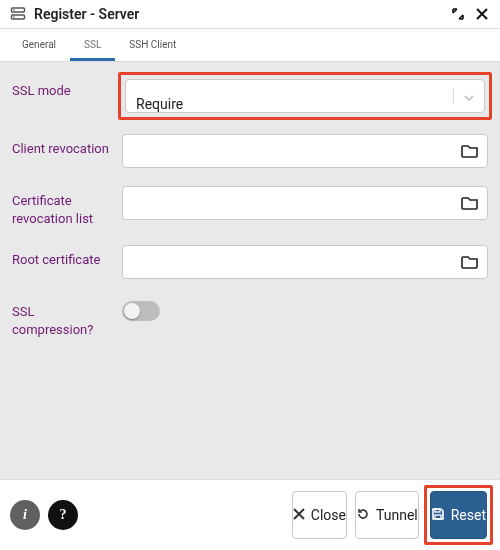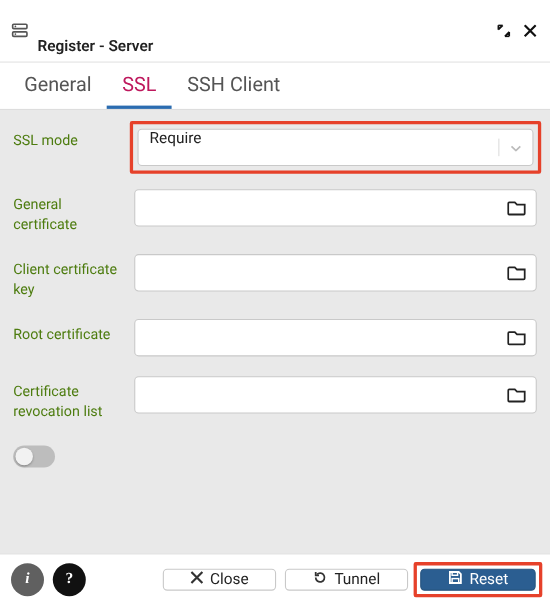--- a/index.html
+++ b/index.html
@@ -29,21 +29,20 @@
   .server-icon {
     width: 16px;
     height: 16px;
     margin-right: 8px;
     display: inline-flex;
   }
   .header-title {
     font-weight: 600;
     flex: 1;
     font-size: 14px;
-    margin-top: 28px;
   }
   .header-controls {
     display: flex;
     gap: 8px;
   }
   .header-btn {
     width: 16px;
     height: 16px;
     display: inline-flex;
     align-items: center;
@@ -55,63 +54,63 @@
   .tabs {
     display: flex;
     background: #fff;
     padding: 0 8px;
     border-bottom: 1px solid #ddd;
     gap: 0;
   }
   .tab {
     padding: 10px 14px 8px 14px;
     cursor: pointer;
-    font-size: 18px;
+    font-size: 10px;
     color: #555;
     border-bottom: 3px solid transparent;
   }
   .tab.active {
     border-bottom: 3px solid #2b6cb0;
-    color: #be185d;
+    color: #737373;
   }
   .body {
     flex: 1;
     padding: 14px 12px;
     overflow-y: auto;
     background: #e9e9e9;
   }
   .row {
     display: flex;
     align-items: flex-start;
     margin-bottom: 18px;
     gap: 10px;
   }
   .row-label {
     width: 100px;
     font-size: 13px;
-    color: #4d7c0f;
+    color: #701a75;
     line-height: 1.35;
     padding-top: 6px;
   }
   .row-control {
     flex: 1;
   }
   .ssl-mode-wrap {
     border: 3px solid #e6412a;
     border-radius: 2px;
     padding: 4px;
     margin: -4px;
   }
   .select-box {
     background: #fff;
     border: 1px solid #c9c9c9;
     border-radius: 4px;
     height: 34px;
     display: flex;
-    align-items: flex-start;
+    align-items: flex-end;
     padding: 0 10px;
     position: relative;
   }
   .select-box .chev {
     position: absolute;
     right: 10px;
     top: 50%;
     transform: translateY(-50%);
     color: #bbb;
     border-left: 1px solid #ddd;
@@ -172,25 +171,25 @@
     background: #606060;
     color: #fff;
     display: inline-flex;
     align-items: center;
     justify-content: center;
     cursor: pointer;
     font-weight: bold;
     font-family: Georgia, serif;
   }
   .btn {
-    height: 20px;
+    height: 48px;
     border: 1px solid #c9c9c9;
     border-radius: 4px;
     background: #fff;
-    padding: 0 24px;
+    padding: 0 0;
     display: inline-flex;
     align-items: center;
     gap: 6px;
     cursor: pointer;
     font-size: 14px;
   }
   .btn-primary {
     background: #2b5e91;
     color: #fff;
     border-color: #27547f;
@@ -250,35 +249,36 @@
               <svg viewBox="0 0 10 6" width="10" height="6">
                   <path d="M1 1 L5 5 L9 1" stroke="#bbb" stroke-width="1.5" fill="none"></path>
                 </svg>
             </span>
           </div>
         </div>
       </div>
     </div>
 
     <div class="row">
-      <div class="row-label">General certificate</div>
+      <div class="row-label">Client revocation</div>
       <div class="row-control">
         <div class="file-box">
           <input type="text" value="" style="">
           <span class="folder-btn">
             <svg viewBox="0 0 18 16" width="18" height="16">
                 <path d="M2 3h5l2 2h7v8a1 1 0 0 1-1 1H2a1 1 0 0 1-1-1V4a1 1 0 0 1 1-1z" fill="none" stroke="#222" stroke-width="1.6"></path>
               </svg>
           </span>
         </div>
       </div>
     </div>
 
-    <div class="row">
-      <div class="row-label">Client certificate key</div>
+
+    <div class="row">
+      <div class="row-label">Certificate revocation list</div>
       <div class="row-control">
         <div class="file-box">
           <input type="text" value="" style="">
           <span class="folder-btn">
             <svg viewBox="0 0 18 16" width="18" height="16">
                 <path d="M2 3h5l2 2h7v8a1 1 0 0 1-1 1H2a1 1 0 0 1-1-1V4a1 1 0 0 1 1-1z" fill="none" stroke="#222" stroke-width="1.6"></path>
               </svg>
           </span>
         </div>
       </div>
@@ -292,34 +292,21 @@
           <span class="folder-btn">
             <svg viewBox="0 0 18 16" width="18" height="16">
                 <path d="M2 3h5l2 2h7v8a1 1 0 0 1-1 1H2a1 1 0 0 1-1-1V4a1 1 0 0 1 1-1z" fill="none" stroke="#222" stroke-width="1.6"></path>
               </svg>
           </span>
         </div>
       </div>
     </div>
 
     <div class="row">
-      <div class="row-label">Certificate revocation list</div>
-      <div class="row-control">
-        <div class="file-box">
-          <input type="text" value="" style="">
-          <span class="folder-btn">
-            <svg viewBox="0 0 18 16" width="18" height="16">
-                <path d="M2 3h5l2 2h7v8a1 1 0 0 1-1 1H2a1 1 0 0 1-1-1V4a1 1 0 0 1 1-1z" fill="none" stroke="#222" stroke-width="1.6"></path>
-              </svg>
-          </span>
-        </div>
-      </div>
-    </div>
-
-    <div class="row">
+      <div class="row-label">SSL compression?</div>
       <div class="row-control">
         <div class="toggle">
           <div class="knob"></div>
         </div>
       </div>
     </div>
 
   </div>
 
   <div class="footer">

